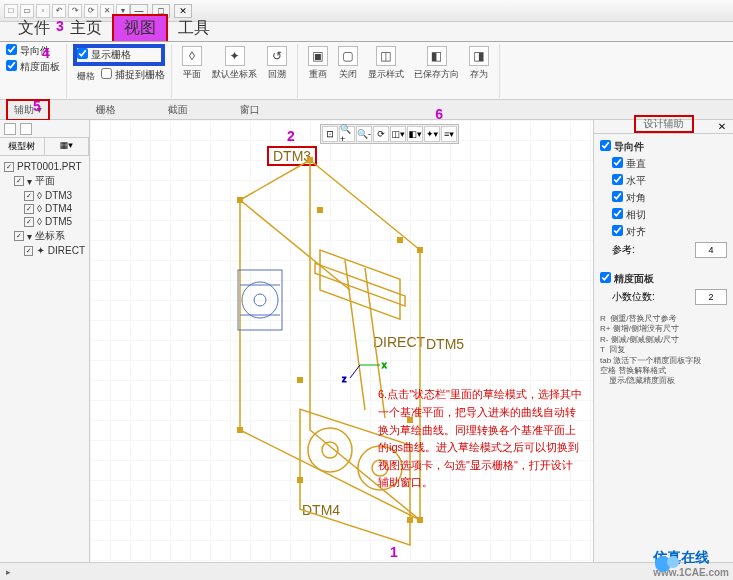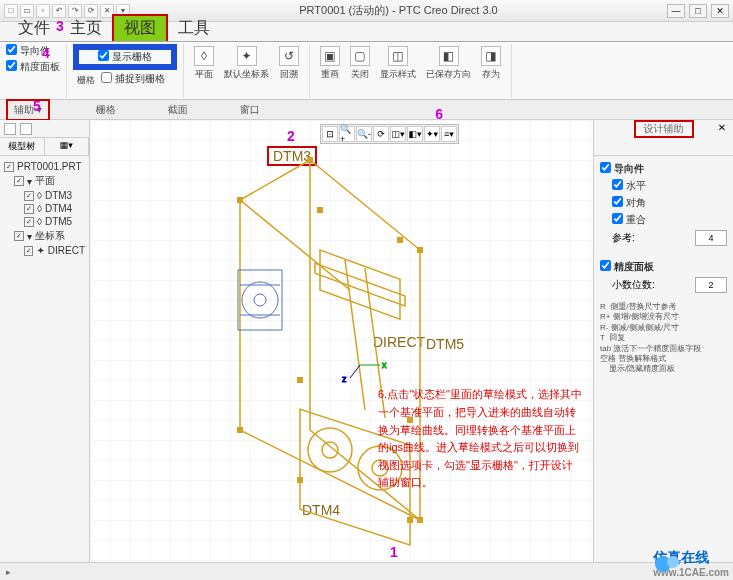--- a/index.html
+++ b/index.html
@@ -6,27 +6,27 @@
 body { width: 733px; height: 580px; background: #f0f0f0; font-size: 11px; position: relative; overflow: hidden; }
 .window { width: 100%; height: 100%; background: #fff; display: flex; flex-direction: column; }
 .titlebar { height: 22px; background: linear-gradient(#fafafa,#e8e8e8); display: flex; align-items: center; padding: 0 4px; border-bottom: 1px solid #ccc; }
 .qat { display: flex; gap: 2px; }
 .qat-btn { width: 14px; height: 14px; background: #fafafa; border: 1px solid #ccc; font-size: 8px; display: flex; align-items: center; justify-content: center; color: #555; }
 .title-text { flex: 1; text-align: center; color: #444; font-size: 11px; }
 .winbtns { display: flex; gap: 4px; }
 .winbtn { width: 18px; height: 14px; border: 1px solid #bbb; background: #f5f5f5; font-size: 9px; display: flex; align-items: center; justify-content: center; }
 .menubar { height: 20px; display: flex; align-items: flex-end; padding-left: 8px; border-bottom: 1px solid #aaa; background: #f5f5f5; }
 .menu-item { padding: 2px 10px; font-size: 16px; color: #333; cursor: pointer; }
-.menu-item.active { border: 2px solid #c00; border-bottom: none; background: #84cc16; }
+.menu-item.active { border: 2px solid #c00; border-bottom: none; background: #d946ef; }
 .anno-num { color: #c0c; font-size: 14px; font-weight: bold; position: absolute; z-index: 50; }
 .ribbon { height: 58px; background: #f8f8f8; border-bottom: 1px solid #ccc; display: flex; align-items: flex-start; padding: 2px 6px; gap: 6px; }
 .rgroup { display: flex; flex-direction: column; gap: 2px; padding-right: 6px; border-right: 1px solid #ddd; height: 54px; }
 .chk { display: flex; gap: 3px; font-size: 10px; color: #333; }
 .chk input { width: 11px; height: 11px; }
-.chk.boxed { border: 6px solid #1d4ed8; padding: 0 19px; }
+.chk.boxed { border: 4px solid #1d4ed8; padding: 0 0; }
 .rbtn { display: flex; flex-direction: column; align-items: center; font-size: 9px; color: #444; padding: 2px 4px; cursor: pointer; }
 .rbtn .ico { width: 20px; height: 20px; border: 1px solid #bbb; background: #fff; margin-bottom: 2px; display: flex; align-items: center; justify-content: center; font-size: 12px; }
 .rrow { display: flex; gap: 2px; }
 .sub-tabs { height: 20px; background: #eee; border-bottom: 1px solid #ccc; display: flex; align-items: center; padding-left: 6px; gap: 40px; font-size: 10px; color: #555; }
 .sub-tab { padding: 2px 6px; }
 .sub-tab.boxed { border: 2px solid #c00; }
 .main { flex: 1; display: flex; position: relative; background: #fff; }
 .left-panel { width: 90px; background: #f5f5f5; border-right: 1px solid #ccc; display: flex; flex-direction: column; }
 .lp-tabs { height: 18px; display: flex; border-bottom: 1px solid #ccc; }
 .lp-tab { flex: 1; font-size: 9px; text-align: center; padding: 2px 0; border-right: 1px solid #ccc; }
@@ -38,21 +38,21 @@
 .tree-indent2 { padding-left: 20px; }
 .tree-ck { width: 10px; height: 10px; border: 1px solid #888; font-size: 7px; display: flex; align-items: center; justify-content: center; }
 .canvas { flex: 1; position: relative; background: #fff; }
 .grid { position: absolute; inset: 0; background-image: linear-gradient(#eee 1px, transparent 1px), linear-gradient(90deg, #eee 1px, transparent 1px); background-size: 20px 20px; opacity: 0.5; }
 .mini-tb { position: absolute; top: 4px; left: 230px; display: flex; gap: 1px; background: #f0f0f0; border: 1px solid #bbb; padding: 1px; }
 .mini-btn { width: 16px; height: 16px; background: #fff; border: 1px solid #ccc; font-size: 9px; display: flex; align-items: center; justify-content: center; }
 .drawing { position: absolute; left: 120px; top: 30px; width: 260px; height: 400px; }
 .dtm-label { position: absolute; font-size: 14px; color: #8b6914; font-weight: 500; }
 .dtm3 { border: 2px solid #c00; padding: 0 4px; }
 .right-panel { width: 140px; background: #f5f5f5; border-left: 1px solid #ccc; display: flex; flex-direction: column; font-size: 10px; }
-.rp-header { height: 36px; display: flex; align-items: flex-start; justify-content: center; border-bottom: 1px solid #ccc; }
+.rp-header { height: 14px; display: flex; align-items: flex-end; justify-content: center; border-bottom: 1px solid #ccc; }
 .rp-title { border: 2px solid #c00; padding: 0 8px; color: #666; }
 .rp-close { position: absolute; right: 4px; width: 14px; height: 14px; font-size: 10px; display: flex; align-items: center; justify-content: center; cursor: pointer; }
 .rp-body { padding: 6px; display: flex; flex-direction: column; gap: 3px; }
 .rp-row { display: flex; align-items: center; gap: 4px; justify-content: space-between; }
 .spinner { width: 32px; height: 16px; border: 1px solid #aaa; font-size: 9px; text-align: center; }
 .slider { width: 50px; height: 4px; background: #ccc; position: relative; }
 .slider::after { content: ''; position: absolute; left: 2px; top: -3px; width: 8px; height: 10px; background: #888; border-radius: 2px; }
 .rp-help { font-size: 8px; color: #555; line-height: 1.3; margin-top: 6px; }
 .red-text { position: absolute; right: 10px; bottom: 70px; width: 205px; color: #d00; font-size: 11px; line-height: 1.6; }
 .watermark { position: absolute; right: 4px; bottom: 2px; display: flex; align-items: center; gap: 4px; color: #0066cc; font-size: 14px; font-weight: bold; }
@@ -68,21 +68,20 @@
     <div class="qat">
       <div class="qat-btn">□</div>
       <div class="qat-btn">▭</div>
       <div class="qat-btn">▫</div>
       <div class="qat-btn">↶</div>
       <div class="qat-btn">↷</div>
       <div class="qat-btn">⟳</div>
       <div class="qat-btn">✕</div>
       <div class="qat-btn">▾</div>
     </div>
-    <div class="title-text">PRT0001 (活动的) - PTC Creo Direct 3.0</div>
     <div class="winbtns">
       <div class="winbtn">—</div>
       <div class="winbtn">□</div>
       <div class="winbtn">✕</div>
     </div>
   </div>
 
   <span class="anno-num" style="left:56px;top:18px">3</span>
   <div class="menubar">
     <div class="menu-item">文件</div>
@@ -261,29 +260,37 @@
         <span class="rp-title">设计辅助</span>
         <span class="rp-close">✕</span>
       </div>
       <div class="rp-body">
         <label class="chk">
             <input type="checkbox" checked="" style="">
             <b>导向件</b>
           </label>
         <label class="chk" style="padding-left:12px">
             <input type="checkbox" checked="" style="">
+            <span>垂直</span>
+          </label>
+        <label class="chk" style="padding-left:12px">
+            <input type="checkbox" checked="" style="">
             <span>水平</span>
           </label>
         <label class="chk" style="padding-left:12px">
             <input type="checkbox" checked="" style="">
             <span>对角</span>
           </label>
         <label class="chk" style="padding-left:12px">
             <input type="checkbox" checked="" style="">
-            <span>重合</span>
+            <span>相切</span>
+          </label>
+        <label class="chk" style="padding-left:12px">
+            <input type="checkbox" checked="" style="">
+            <span>对齐</span>
           </label>
         <div class="rp-row" style="padding-left:12px">
             <span>参考:</span>
             <input class="spinner" value="4" style="">
           </div>
         <div style="height:8px"></div>
         <label class="chk">
             <input type="checkbox" checked="" style="">
             <b>精度面板</b>
           </label>

